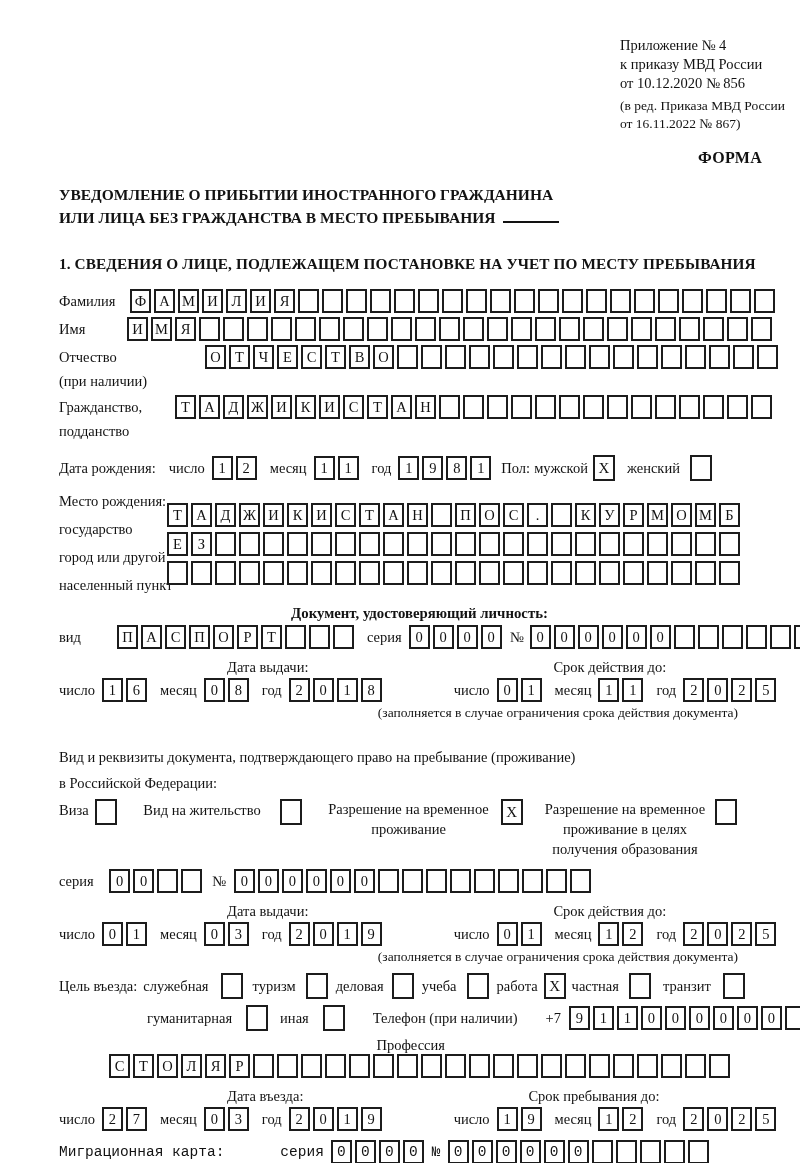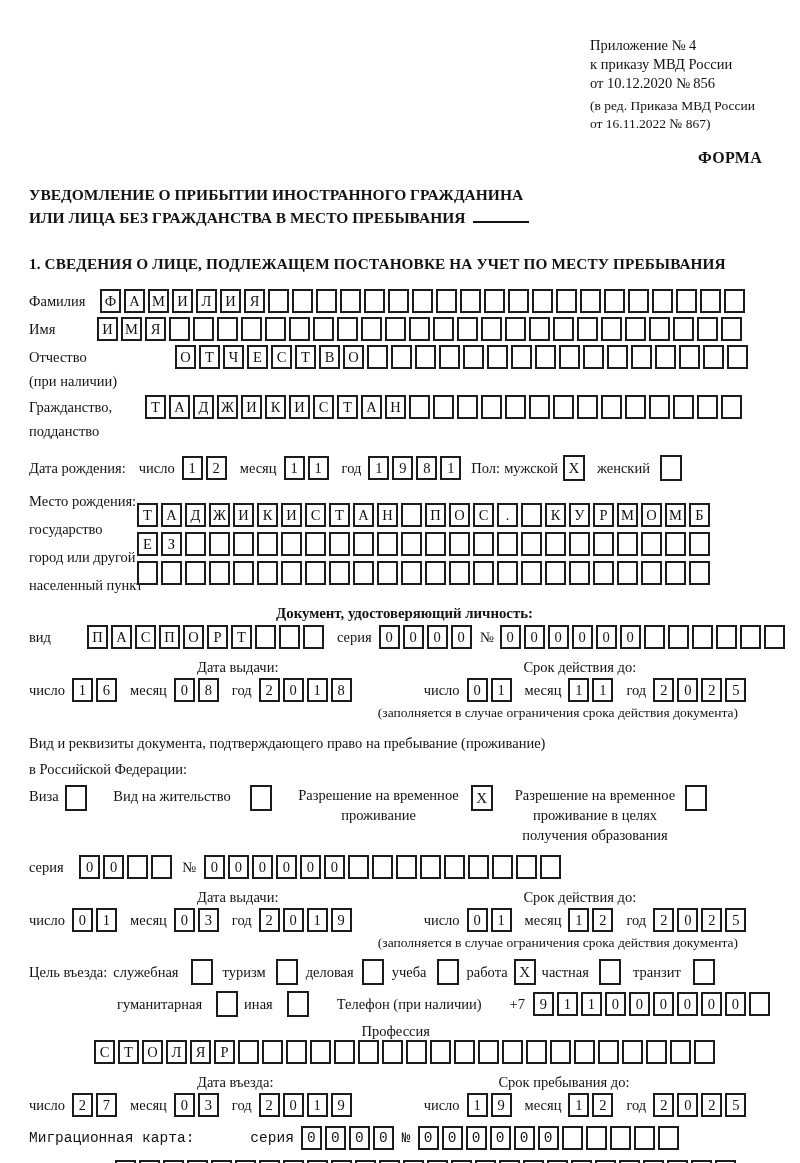--- a/index.html
+++ b/index.html
@@ -3,21 +3,21 @@
 <meta charset="utf-8">
 <style>
   * { box-sizing: border-box; }
   html,body { margin:0; padding:0; }
   body {
     width:800px; height:1163px; overflow:hidden;
     background:#ffffff; color:#121212;
     font-family:"Liberation Serif","DejaVu Serif",serif;
     font-size:14.5px;
   }
-  .page { width:800px; height:1163px; padding:36px 20px 0 29px; position:relative; }
+  .page { width:800px; height:1163px; padding:36px 20px 0 59px; position:relative; }
 
   
   .hdr-block { margin-left:561px; width:210px; line-height:19px; font-size:14.5px; }
   .hdr-sub { margin-left:561px; width:215px; line-height:18px; font-size:13.5px; margin-top:4px; }
   .forma { text-align:right; padding-right:18px; font-weight:bold; font-size:16px; margin-top:16px; letter-spacing:.3px; }
 
   .title { text-align:left; font-weight:bold; font-size:15.5px; line-height:23px; margin-top:16px; }
   .title .blank { display:inline-block; width:56px; border-bottom:2px solid #121212; height:14px; margin-left:8px; }
   .section-h { font-weight:bold; font-size:15.3px; margin-top:26px; letter-spacing:.1px; white-space:nowrap; }
 
@@ -35,21 +35,21 @@
   }
 
   .row { display:flex; align-items:center; margin-top:4px; white-space:nowrap; }
   .row.top { align-items:flex-start; }
   .lbl { flex-shrink:0; }
   .lbl2 { line-height:24px; }
   .dl { margin:0 7px 0 13px; }
   .dl.first { margin-left:0; }
   .note { text-align:right; padding-right:42px; font-size:13.5px; margin-top:3px; }
   .dh-row { display:flex; margin-top:10px; white-space:nowrap; }
-  .plain { margin-top:10px; line-height:24px; }
+  .plain { margin-top:24px; line-height:24px; }
 
   .opt-label { text-align:center; line-height:20px; }
 </style>
 </head>
 <body>
 
 <div class="page">
 
   <div class="hdr-block">
     <div>Приложение № 4</div>
@@ -514,21 +514,21 @@
     <span class="cbox" style="margin-left:6px;">X</span>
     <span style="margin-left:6px;">частная</span>
     <span class="cbox" style="margin-left:10px;"></span>
     <span style="margin-left:12px;">транзит</span>
     <span class="cbox" style="margin-left:12px;"></span>
   </div>
 
   <div class="row" style="margin-top:6px;">
     <span style="margin-left:88px;">гуманитарная</span>
     <span class="cbox" style="margin-left:14px;"></span>
-    <span style="margin-left:6px;">иная</span>
+    <span style="margin-left:12px;">иная</span>
     <span class="cbox" style="margin-left:14px;"></span>
     <span style="margin-left:28px;">Телефон (при наличии)</span>
     <span style="margin-left:28px;">+7</span>
     <span class="cells" style="margin-left:8px;">
         <span class="cell">9</span>
         <span class="cell">1</span>
         <span class="cell">1</span>
         <span class="cell">0</span>
         <span class="cell">0</span>
         <span class="cell">0</span>

